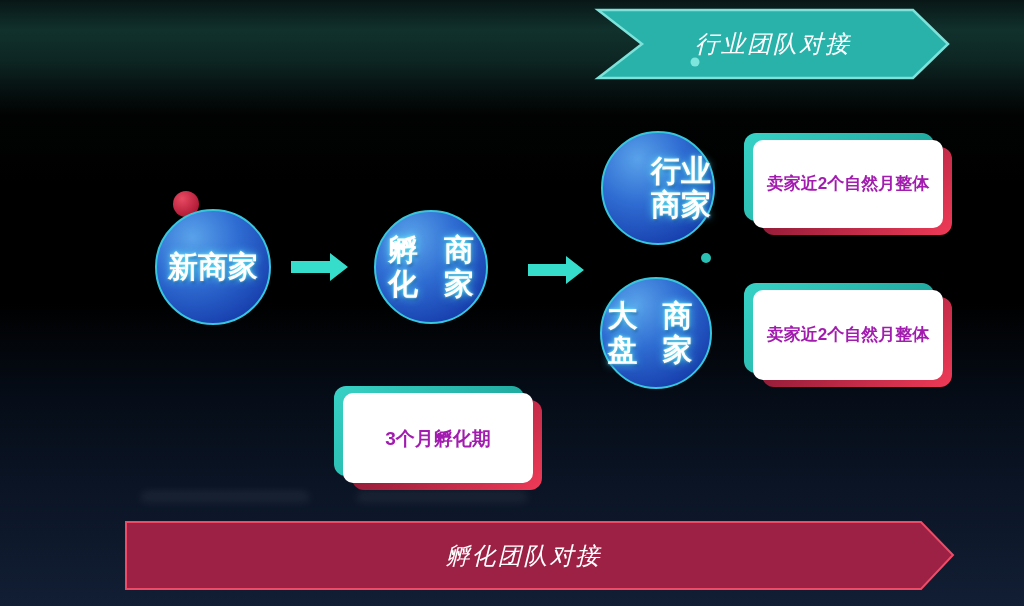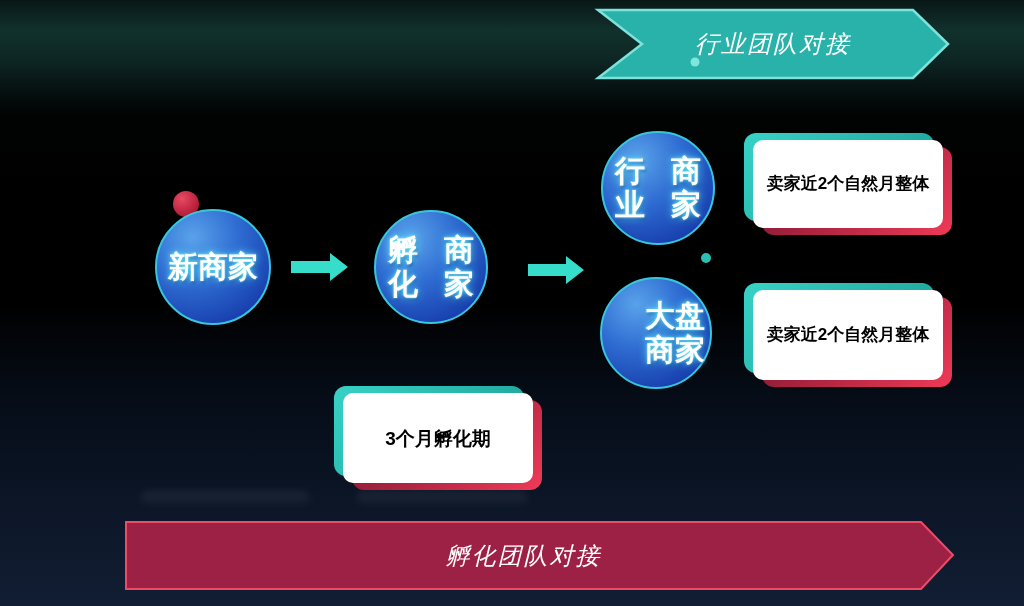--- a/index.html
+++ b/index.html
@@ -18,21 +18,21 @@
   .node-label{font-size:30px;font-weight:700;line-height:34px;
       text-shadow:0 0 8px rgba(90,235,255,.95),0 0 3px rgba(150,245,255,.9),1px 2px 3px rgba(0,30,110,.7);}
   .callout{position:absolute;z-index:2;}
   .callout .acc-teal{position:absolute;left:-9px;top:-7px;width:100%;height:100%;
       border-radius:12px;background:linear-gradient(135deg,#38d2c6,#179a91);}
   .callout .acc-red{position:absolute;left:9px;top:7px;width:100%;height:100%;
       border-radius:12px;background:linear-gradient(135deg,#70102c,#ef3a57);}
   .callout .card{position:absolute;left:0;top:0;width:100%;height:100%;
       background:#ffffff;border-radius:10px;display:flex;flex-direction:column;
       align-items:center;justify-content:center;text-align:center;
-      color:#000000;font-weight:700;}
+      color:#a21caf;font-weight:700;}
   .card.small{font-size:17px;line-height:26px;}
   .card.big{font-size:19px;line-height:29px;}
   .reflection{position:absolute;z-index:1;height:14px;border-radius:10px;
       background:linear-gradient(180deg,rgba(255,255,255,.10),rgba(255,255,255,0));
       filter:blur(4px);}
 </style>
 </head>
 <body>
 
 <div class="stage">
@@ -71,26 +71,26 @@
   <div class="txt banner-label" style="left:598px;top:10px;width:350px;height:68px;">行业团队对接</div>
   <div class="txt banner-label" style="left:126px;top:522px;width:795px;height:67px;">孵化团队对接</div>
 
   <div class="txt node-label" style="left:156px;top:210px;width:114px;height:114px;">新商家</div>
 
   <div class="txt node-label" style="left:375px;top:211px;width:112px;height:112px;">
     <div>孵化</div>
     <div>商家</div>
   </div>
 
-  <div class="txt node-label" style="left:602px;top:132px;width:112px;height:112px;flex-direction:row;">
+  <div class="txt node-label" style="left:625px;top:132px;width:112px;height:112px;flex-direction:column;">
     <div>行业</div>
     <div>商家</div>
   </div>
 
-  <div class="txt node-label" style="left:620px;top:278px;width:110px;height:110px;flex-direction:column;">
+  <div class="txt node-label" style="left:595px;top:278px;width:110px;height:110px;">
     <div>大盘</div>
     <div>商家</div>
   </div>
 
   <div class="callout" style="left:753px;top:140px;width:190px;height:88px;">
     <div class="acc-teal"></div>
     <div class="acc-red"></div>
     <div class="card small">
       <div>卖家近2个自然月整体</div>
     </div>

